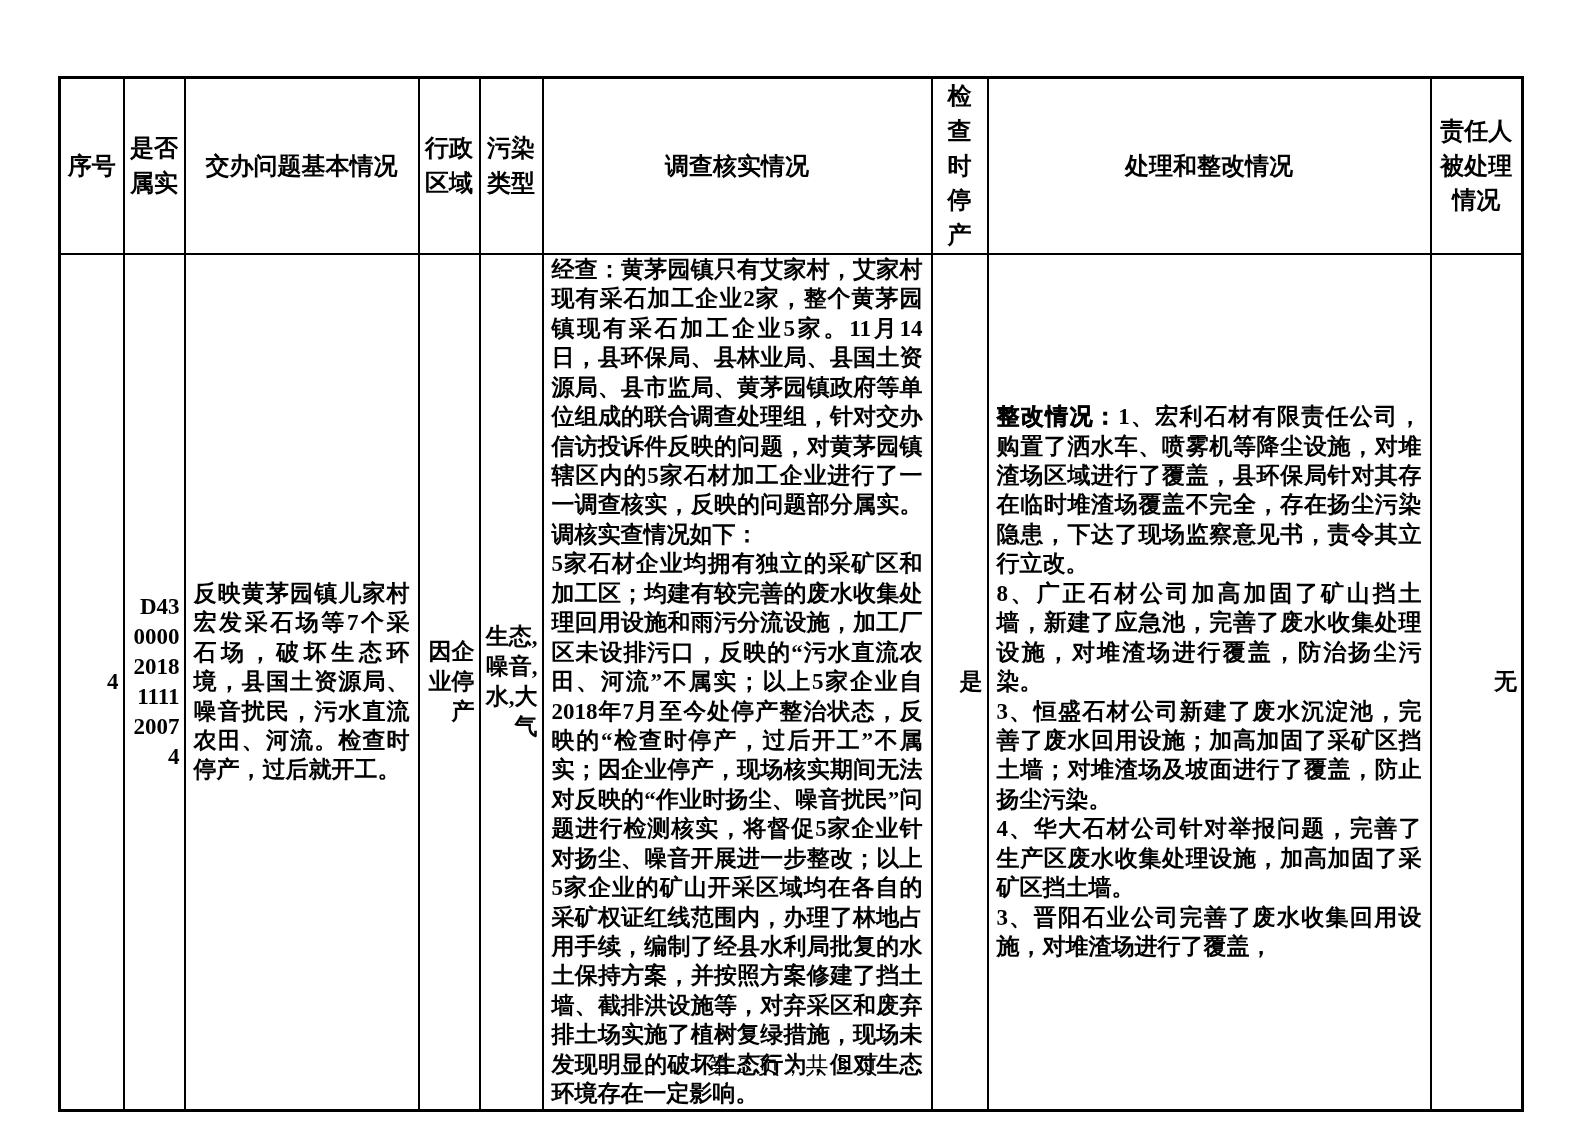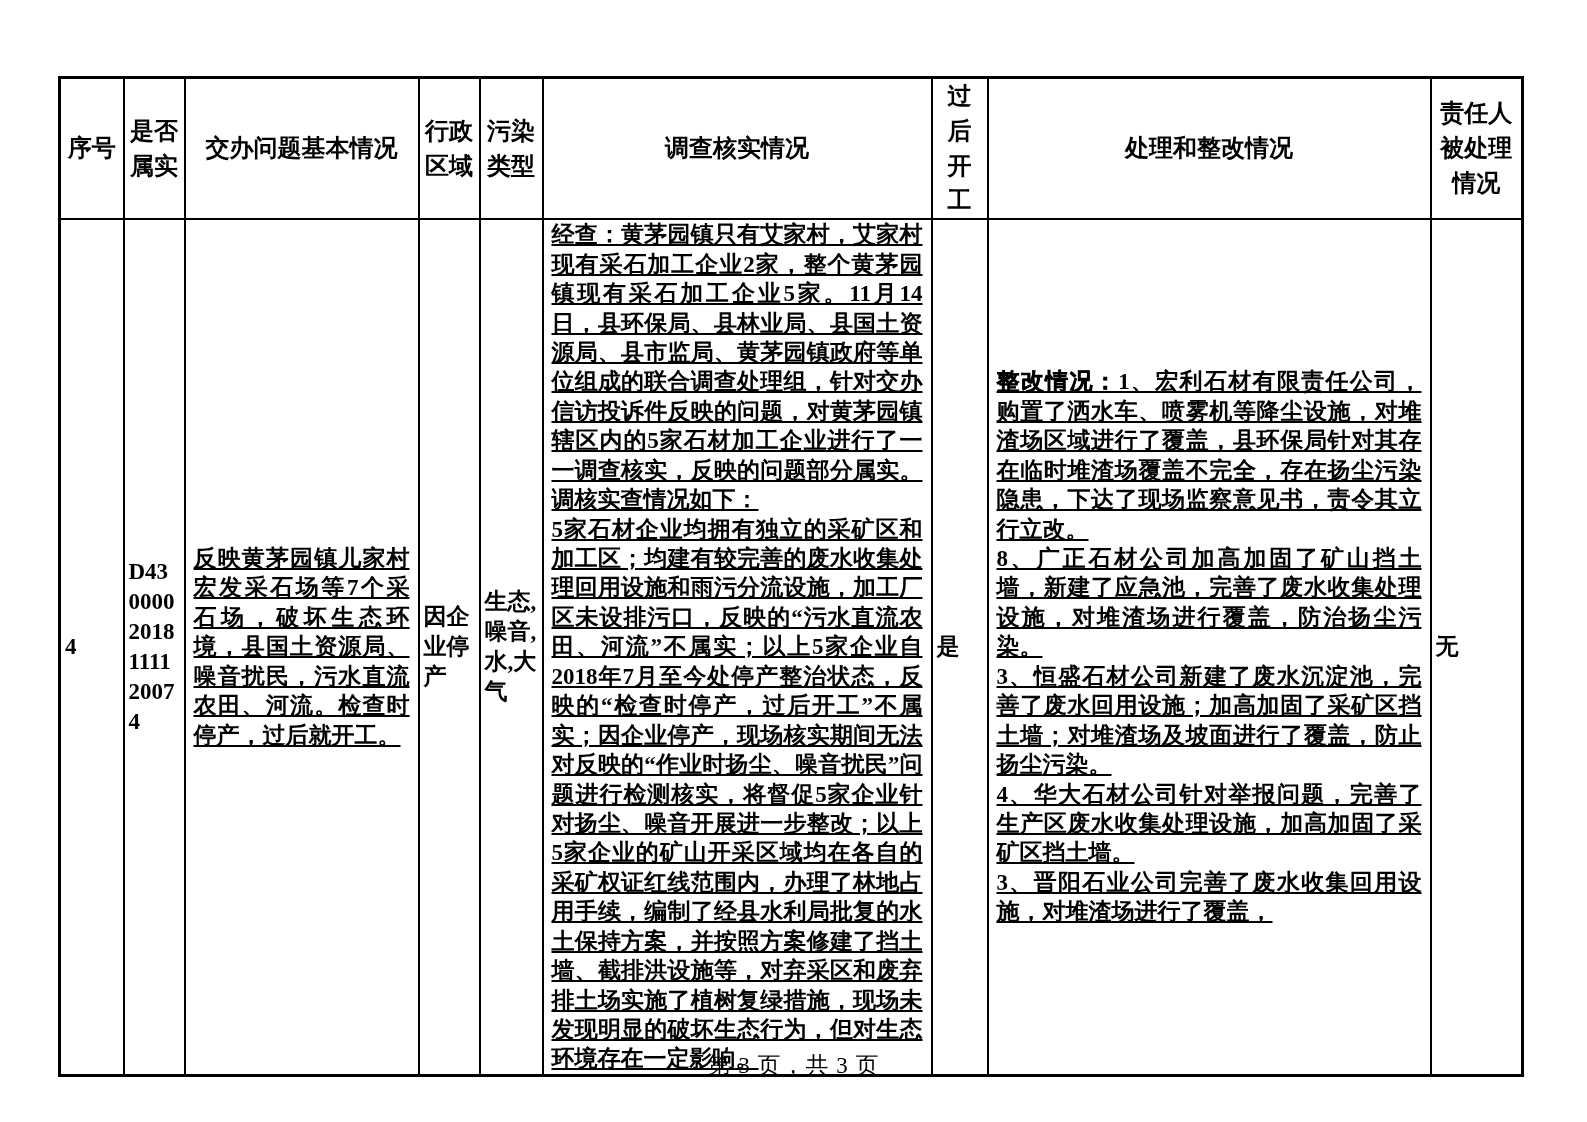--- a/index.html
+++ b/index.html
@@ -33,36 +33,35 @@
   }
   .doc-table th {
     font-size: 24px;
     line-height: 1.45;
     text-align: center;
     height: 109px;
     padding: 0 4px;
   }
   tr.data-row { height: 851px; }
   td.center {
-    text-align: left;
+    text-align: right;
     font-size: 23px;
     line-height: 1.3;
     padding: 4px 4px;
   }
   td.wrap-any {
     line-break: anywhere;
     word-break: break-all;
   }
   td.textcell {
     font-size: 23px;
     line-height: 1.28;
     text-align: justify;
     text-justify: inter-character;
     padding: 0 8px;
-    text-decoration: underline;
   }
   td.textcell p { margin: 0; }
   .lead {
     font-weight: bold;
     -webkit-text-stroke: 0.5px #000;
   }
   .page-footer {
     position: absolute;
     top: 1050px;
     left: 0; width: 1587px;
@@ -90,21 +89,21 @@
       <col style="width:92px">
     </colgroup>
     <thead>
       <tr class="header-row">
         <th>序号</th>
         <th>是否属实</th>
         <th>交办问题基本情况</th>
         <th>行政区域</th>
         <th>污染类型</th>
         <th>调查核实情况</th>
-        <th>过后开工</th>
+        <th>检查时停产</th>
         <th>处理和整改情况</th>
         <th>责任人被处理情况</th>
       </tr>
     </thead>
     <tbody>
       <tr class="data-row">
         <td class="center">4</td>
         <td class="center wrap-any">D4300002018111120074</td>
         <td class="textcell">
           <p>反映黄茅园镇儿家村宏发采石场等7个采石场，破坏生态环境，县国土资源局、噪音扰民，污水直流农田、河流。检查时停产，过后就开工。</p>

